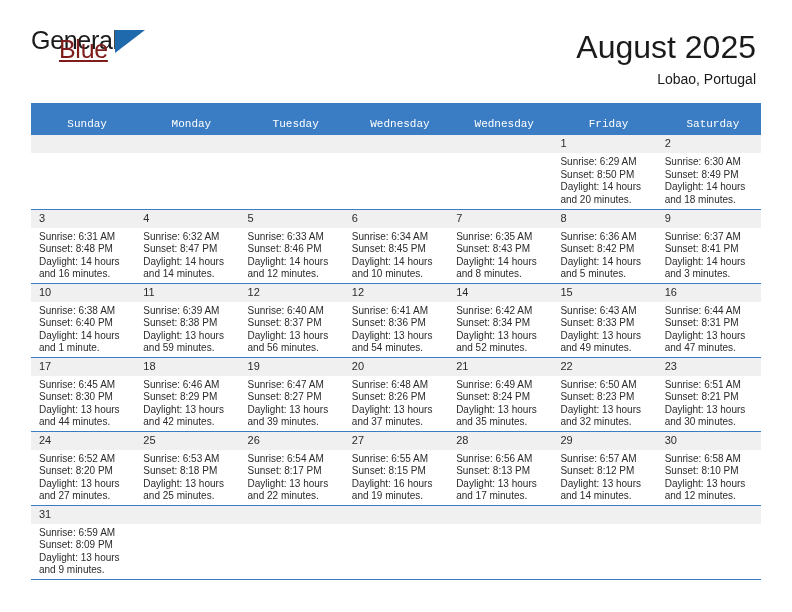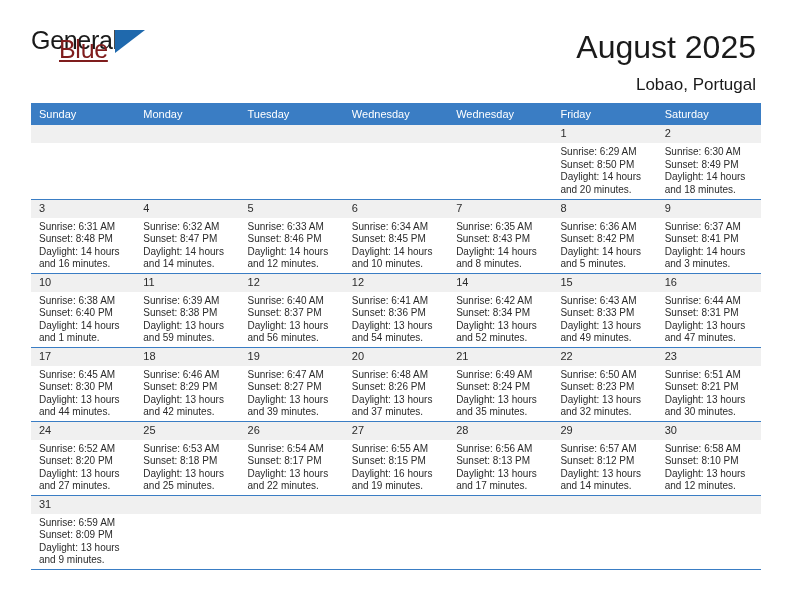--- a/index.html
+++ b/index.html
@@ -61,41 +61,42 @@
     text-align: right;
     padding-top: 2px;
   }
   .cal-title {
     font-size: 32px;
     line-height: 34px;
     color: #1a1a1a;
     font-weight: normal;
   }
   .cal-sub {
-    font-size: 17px;
+    font-size: 14px;
     line-height: 22px;
     color: #1a1a1a;
-    margin-top: 10px;
+    margin-top: 4px;
   }
   
   .cal {
     margin: 0 31px;
     width: 730px;
     border-collapse: collapse;
     table-layout: fixed;
   }
   .cal th {
     background: #3a7dc4;
     color: #ffffff;
     font-size: 11px;
     font-weight: normal;
-    text-align: left;
-    padding: 5px 0 5px 8px;
+    text-align: center;
+    padding: 15px 0 5px 8px;
     height: 21px;
     border: none;
+    font-family: Liberation Mono, monospace;
   }
   .cal td {
     vertical-align: top;
     padding: 0;
     border-bottom: 1px solid #3a7dc4;
     height: 74px;
     background: #ffffff;
   }
   .cal td.empty {
     background: #ffffff;

